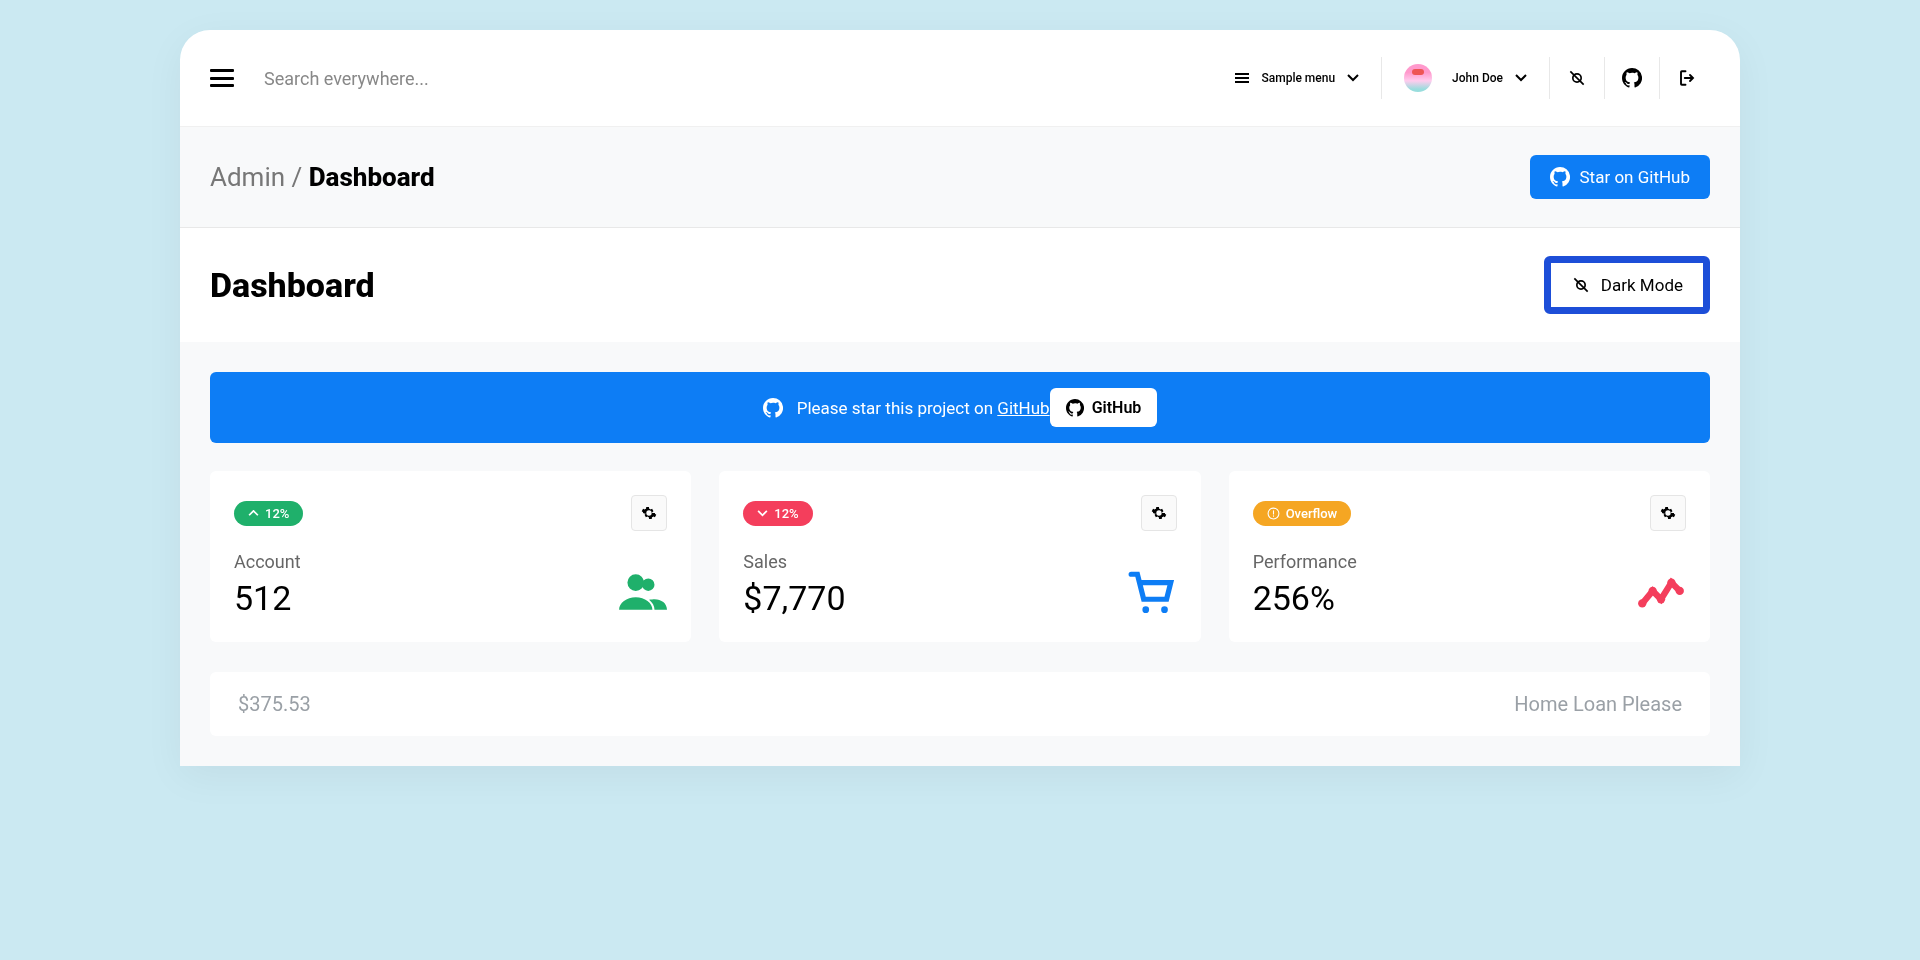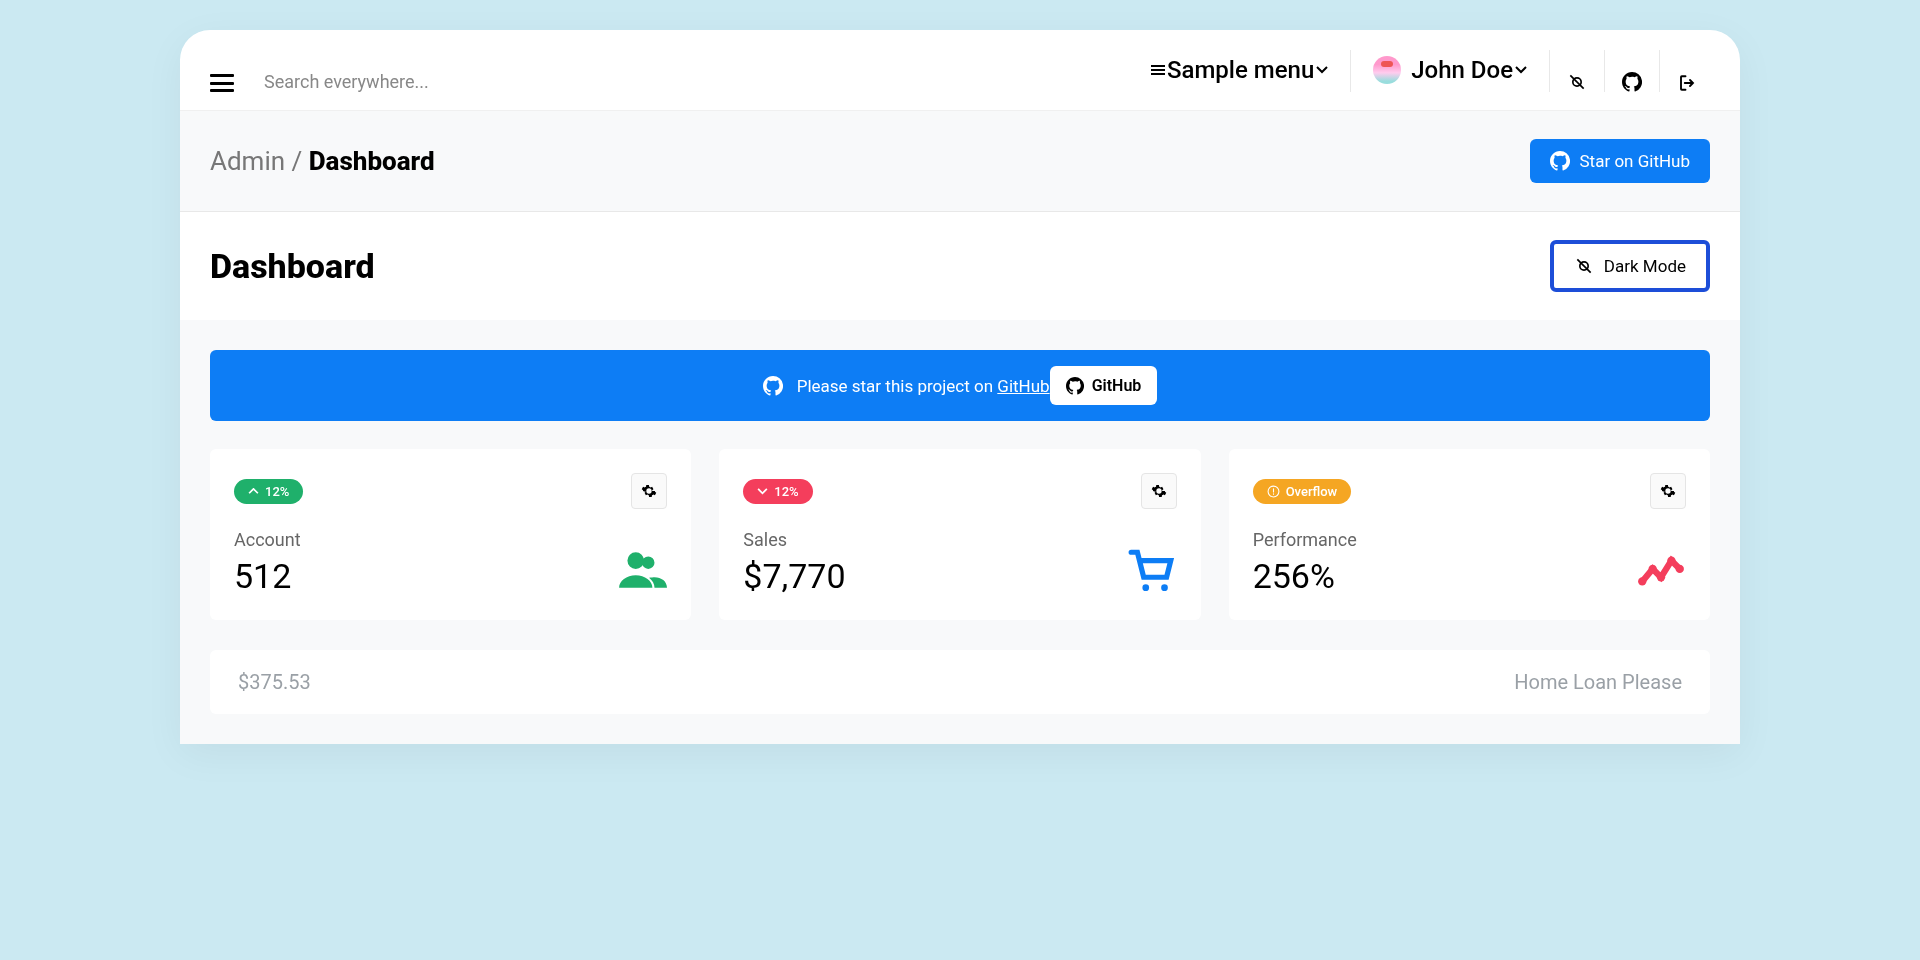--- a/index.html
+++ b/index.html
@@ -1,35 +1,35 @@
 <!DOCTYPE html>
 <html><head>
 <meta charset="utf-8">
 <style>
 *{margin:0;padding:0;box-sizing:border-box;font-family:-apple-system,BlinkMacSystemFont,"Segoe UI",Roboto,sans-serif}
 body{background:#cbe9f2;padding:30px 180px 0;min-height:960px;overflow:hidden}
 .app{background:#fff;border-radius:30px 30px 0 0;overflow:hidden;box-shadow:0 10px 40px rgba(0,0,0,.05)}
-.topbar{display:flex;align-items:flex-end;padding:18px 30px;border-bottom:1px solid #f0f0f0}
+.topbar{display:flex;align-items:center;padding:26px 30px;border-bottom:1px solid #f0f0f0}
 .hamburger{width:24px;height:18px;display:flex;flex-direction:column;justify-content:space-between;cursor:pointer;margin-right:30px}
 .hamburger span{height:3px;background:#000;border-radius:1px}
 .search{flex:1;border:none;font-size:18px;color:#666;outline:none;background:transparent}
 .search::placeholder{color:#888}
-.menu-item{display:flex;align-items:center;gap:2px;padding:8px 18px;cursor:pointer;font-size:24px;font-weight:500}
+.menu-item{display:flex;align-items:center;gap:12px;padding:8px 18px;cursor:pointer;font-size:12px;font-weight:500}
 .menu-icon-sm{width:14px;height:10px;display:flex;flex-direction:column;justify-content:space-between}
 .menu-icon-sm span{height:2px;background:#000}
 .divider{width:1px;height:42px;background:#e8e8e8;margin:0 4px}
 .avatar{width:28px;height:28px;border-radius:50%;background:linear-gradient(180deg,#f9c 30%,#fce 60%,#9dd 90%);position:relative;margin-right:8px}
 .avatar::after{content:"";position:absolute;top:5px;left:50%;transform:translateX(-50%);width:12px;height:6px;background:#e55;border-radius:3px}
 .icon-btn{width:46px;display:flex;align-items:center;justify-content:center;cursor:pointer;font-size:18px}
 .header{display:flex;align-items:center;justify-content:space-between;padding:28px 30px;background:#f8f9fa;border-bottom:1px solid #e8e8e8}
 .breadcrumb{font-size:26px;color:#777}
 .breadcrumb .current{font-weight:800;color:#000}
 .btn{display:inline-flex;align-items:center;gap:10px;padding:12px 20px;border-radius:6px;font-size:17px;font-weight:400;cursor:pointer;border:none}
 .btn-primary{background:#0d7df5;color:#fff}
-.btn-outline{background:#fff;border:4px solid #1d4ed8;color:#000}
+.btn-outline{background:#fff;border:7px solid #1d4ed8;color:#000}
 .title-row{display:flex;align-items:center;justify-content:space-between;padding:28px 30px}
 .title-row h1{font-size:34px;font-weight:800}
 .content{padding:30px;background:#f8f9fa}
 .banner{background:#0d7df5;color:#fff;border-radius:6px;padding:16px 20px;display:flex;align-items:center;justify-content:center;margin-bottom:28px}
 .banner-left{display:flex;align-items:center;gap:14px;font-size:17px}
 .banner a{color:#fff;text-decoration:underline}
 .btn-white{background:#fff;color:#000;padding:10px 16px;border-radius:6px;display:inline-flex;align-items:center;gap:8px;font-weight:600;cursor:pointer}
 .cards{display:grid;grid-template-columns:repeat(3,1fr);gap:28px;margin-bottom:30px}
 .card{background:#fff;border-radius:6px;padding:24px}
 .card-top{display:flex;justify-content:space-between;align-items:center;margin-bottom:20px}

